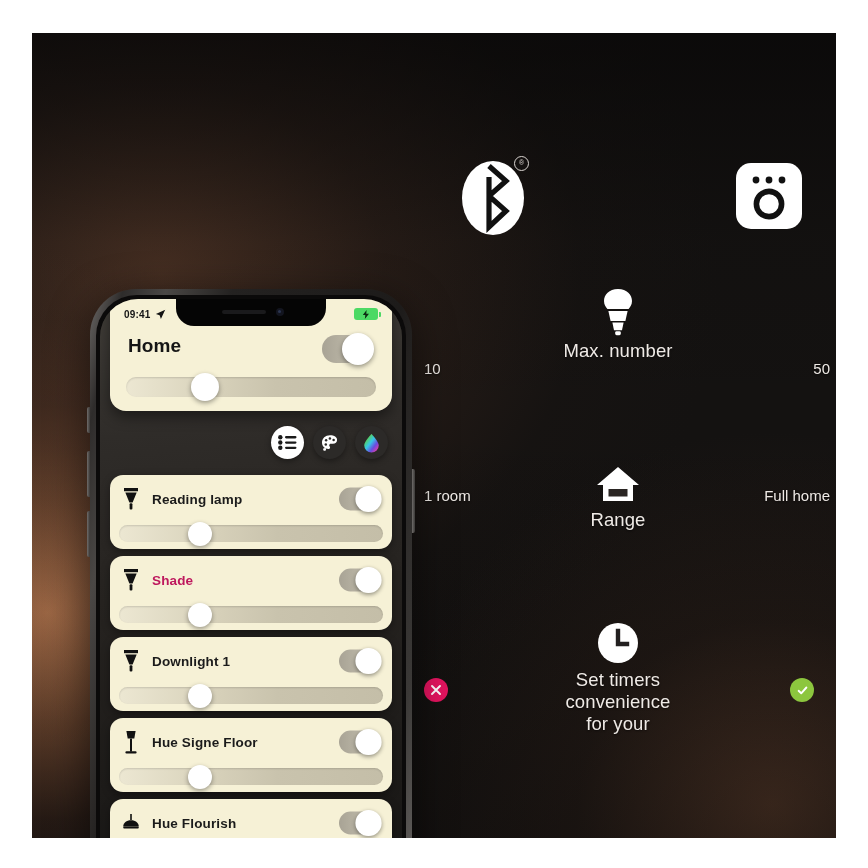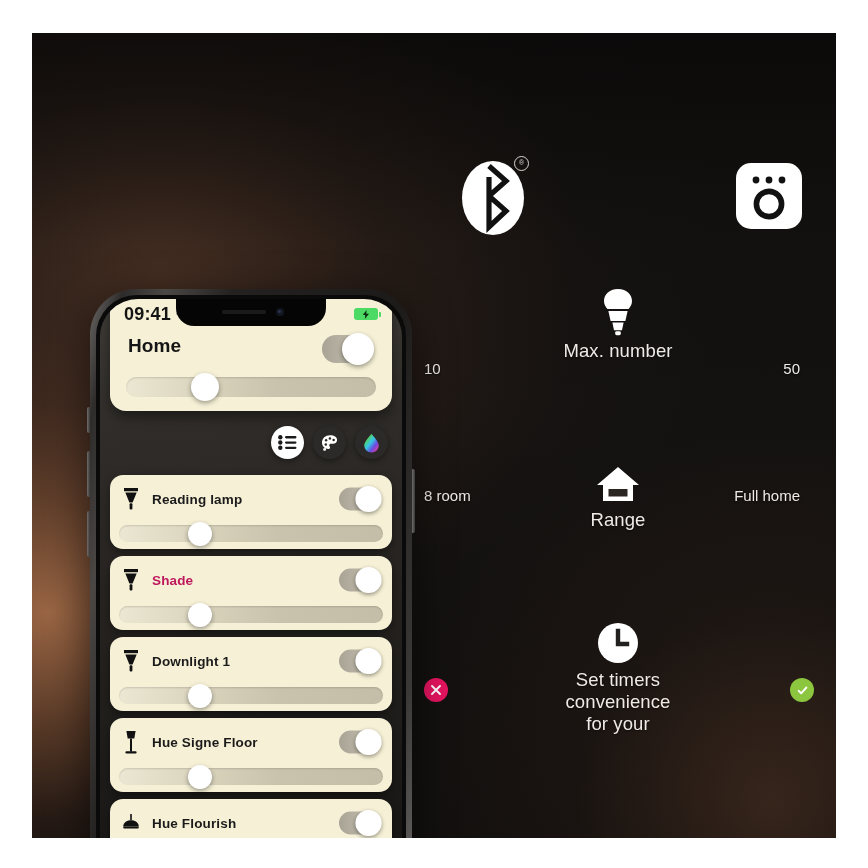--- a/index.html
+++ b/index.html
@@ -47,21 +47,21 @@
   .cmp-icon{display:block;margin:0 auto 4px auto;}
   .cmp-caption{
     font-size:18.5px;line-height:22px;color:#efeae6;font-weight:400;
     letter-spacing:.1px;text-shadow:0 1px 2px rgba(0,0,0,.55);
   }
   .cmp-left,.cmp-right{
     position:absolute;font-size:15px;color:#efeae6;
     text-shadow:0 1px 2px rgba(0,0,0,.55);white-space:nowrap;
   }
   .cmp-left{left:24px;}
-  .cmp-right{right:36px;text-align:right;}
+  .cmp-right{right:6px;text-align:right;}
 
   .badge{
     position:absolute;width:24px;height:24px;border-radius:50%;
     display:flex;align-items:center;justify-content:center;
   }
   .badge.x{background:#E4145F;}
   .badge.ok{background:#8CC63E;}
 
   
   .bt-wrap{position:absolute;left:430px;top:120px;width:64px;height:90px;}
@@ -115,21 +115,21 @@
   
   .home-card{
     position:absolute;left:10px;top:0;right:10px;height:112px;
     background:#F6F1D6;border-radius:0 0 16px 16px;z-index:4;
     box-shadow:0 6px 14px rgba(0,0,0,.45);
   }
   .statusbar{
     position:absolute;left:0;top:0;right:0;height:30px;z-index:7;
     display:flex;align-items:center;justify-content:space-between;padding:0 14px;
   }
-  .sb-time{font-size:18px;font-weight:700;color:#141414;display:flex;align-items:center;gap:4px;letter-spacing:.2px;}
+  .sb-time{font-size:10px;font-weight:700;color:#141414;display:flex;align-items:center;gap:4px;letter-spacing:.2px;}
   .batt{
     width:24px;height:12px;border-radius:3px;background:#4CD964;
     display:flex;align-items:center;justify-content:center;position:relative;
   }
   .batt:after{content:"";position:absolute;right:-3px;top:3.5px;width:2px;height:5px;border-radius:0 1px 1px 0;background:#4CD964;}
 
   .home-title{
     position:absolute;left:18px;top:36px;font-size:19px;font-weight:700;color:#151515;letter-spacing:.1px;
   }
   .toggle{
@@ -219,21 +219,21 @@
     </div>
 
     <div class="cmp-row" style="top:432px;">
       <div class="cmp-center">
         <svg class="cmp-icon" width="46" height="40" viewBox="0 0 46 40">
           <path d="M23 2 L44 20 L38 20 L38 36 L8 36 L8 20 L2 20 Z" fill="#fff"></path>
           <rect x="13.5" y="24" width="19" height="7.5" fill="#2a2523"></rect>
         </svg>
         <div class="cmp-caption">Range</div>
       </div>
-      <div class="cmp-left" style="top:22px;">8 room</div>
+      <div class="cmp-left" style="top:22px;">1 room</div>
       <div class="cmp-right" style="top:22px;">Full home</div>
     </div>
 
     <div class="cmp-row" style="top:588px;">
       <div class="cmp-center">
         <svg class="cmp-icon" width="44" height="44" viewBox="0 0 44 44">
           <circle cx="22" cy="22" r="20" fill="#fff"></circle>
           <path d="M22 10 L22 23 L31 23" fill="none" stroke="#232020" stroke-width="4.4" stroke-linecap="square"></path>
         </svg>
         <div class="cmp-caption">Set timers</div>

